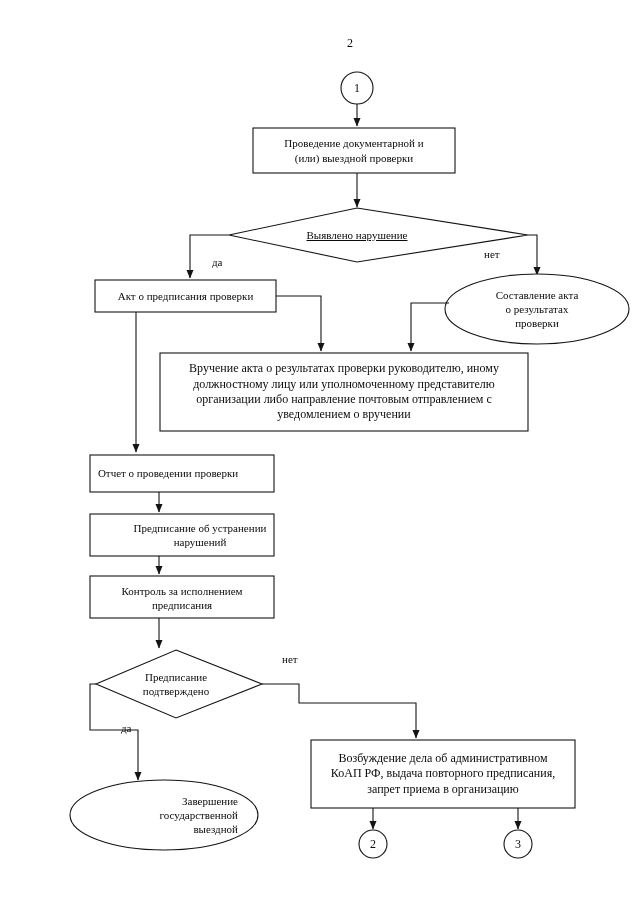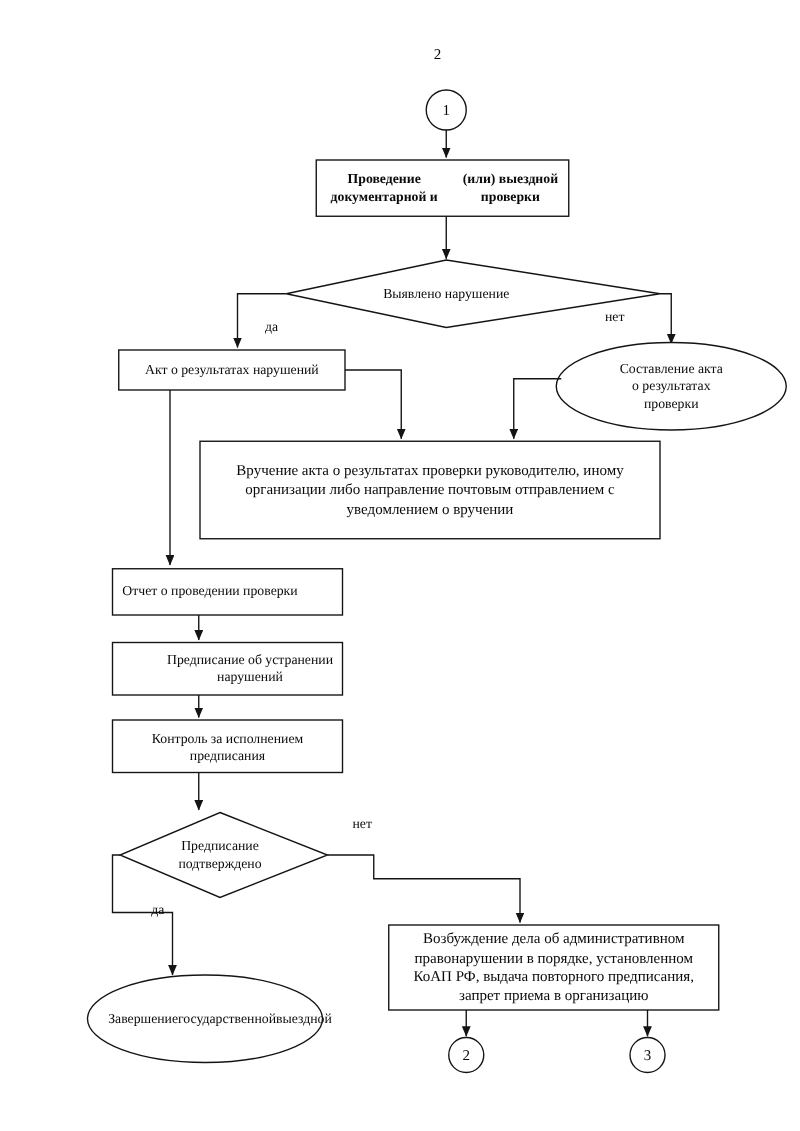--- a/index.html
+++ b/index.html
@@ -122,44 +122,45 @@
 
       <path d="M373,808 L373,829" marker-end="url(#arrow)"></path>
       <path d="M518,808 L518,829" marker-end="url(#arrow)"></path>
       <circle cx="373" cy="844" r="14" fill="#ffffff" stroke="#141414" stroke-width="1.1"></circle>
       <circle cx="518" cy="844" r="14" fill="#ffffff" stroke="#141414" stroke-width="1.1"></circle>
     </g>
   </svg>
 
   <div class="conn-num" style="left:342px; top:81px;">1</div>
 
-  <div class="node-text t11" style="left:253px; top:128px; width:202px; height:45px; flex-direction:row;font-weight:bold;">
+  <div class="node-text t11" style="left:253px; top:128px; width:202px; height:45px; flex-direction:column;">
     <span>Проведение документарной  и</span>
     <span>(или) выездной проверки</span>
   </div>
 
-  <div class="node-text t11" style="left:277px; top:224px; width:160px; height:22px;">
+  <div class="node-text t11" style="left:277px; top:224px; width:160px; height:22px;text-decoration:underline;">
       <span>Выявлено нарушение</span>
     </div>
 
   <div class="edge-label" style="left:212px; top:256px;">да</div>
   <div class="edge-label" style="left:484px; top:248px;">нет</div>
 
   <div class="node-text t11" style="left:95px; top:280px; width:181px; height:32px;">
-      <span>Акт о результатах нарушений</span>
+      <span>Акт о предписания проверки</span>
     </div>
 
   <div class="node-text t11" style="left:458px; top:283px; width:158px; height:52px; flex-direction:column;">
     <span>Составление акта</span>
     <span>о результатах</span>
     <span>проверки</span>
   </div>
 
   <div class="node-text t10" style="left:162px; top:355px; width:364px; height:74px; flex-direction:column;">
     <span>Вручение акта о результатах проверки руководителю, иному</span>
+    <span>должностному лицу или уполномоченному представителю</span>
     <span>организации либо направление почтовым отправлением с</span>
     <span>уведомлением о вручении</span>
   </div>
 
   <div class="node-text t11" style="left:90px; top:455px; width:156px; height:37px;">
       <span>Отчет о проведении проверки</span>
     </div>
 
   <div class="node-text t11" style="left:108px; top:514px; width:184px; height:42px; flex-direction:column;">
     <span>Предписание об устранении</span>
@@ -172,29 +173,28 @@
   </div>
 
   <div class="node-text t11" style="left:106px; top:663px; width:140px; height:42px; flex-direction:column;">
     <span>Предписание</span>
     <span>подтверждено</span>
   </div>
 
   <div class="edge-label" style="left:121px; top:722px;">да</div>
   <div class="edge-label" style="left:282px; top:653px;">нет</div>
 
-  <div class="node-text t11" style="left:102px; top:789px; width:148px; height:52px; flex-direction:row;">
+  <div class="node-text t11" style="left:90px; top:789px; width:148px; height:52px; flex-direction:column;align-items:flex-end;">
     <span>Завершение</span>
     <span>государственной</span>
     <span>выездной</span>
   </div>
 
   <div class="node-text t10" style="left:313px; top:742px; width:260px; height:64px; flex-direction:column;">
     <span>Возбуждение дела об административном</span>
-    <span>правонарушении в порядке, установленном</span>
     <span>КоАП РФ, выдача повторного предписания,</span>
     <span>запрет приема в организацию</span>
   </div>
 
   <div class="conn-num" style="left:358px; top:837px;">2</div>
   <div class="conn-num" style="left:503px; top:837px;">3</div>
 
   <div class="hit" style="left:341px; top:72px; width:32px; height:32px; border-radius:50%;"></div>
   <div class="hit" style="left:253px; top:128px; width:202px; height:45px;"></div>
   <div class="hit" style="left:229px; top:208px; width:299px; height:54px;"></div>

